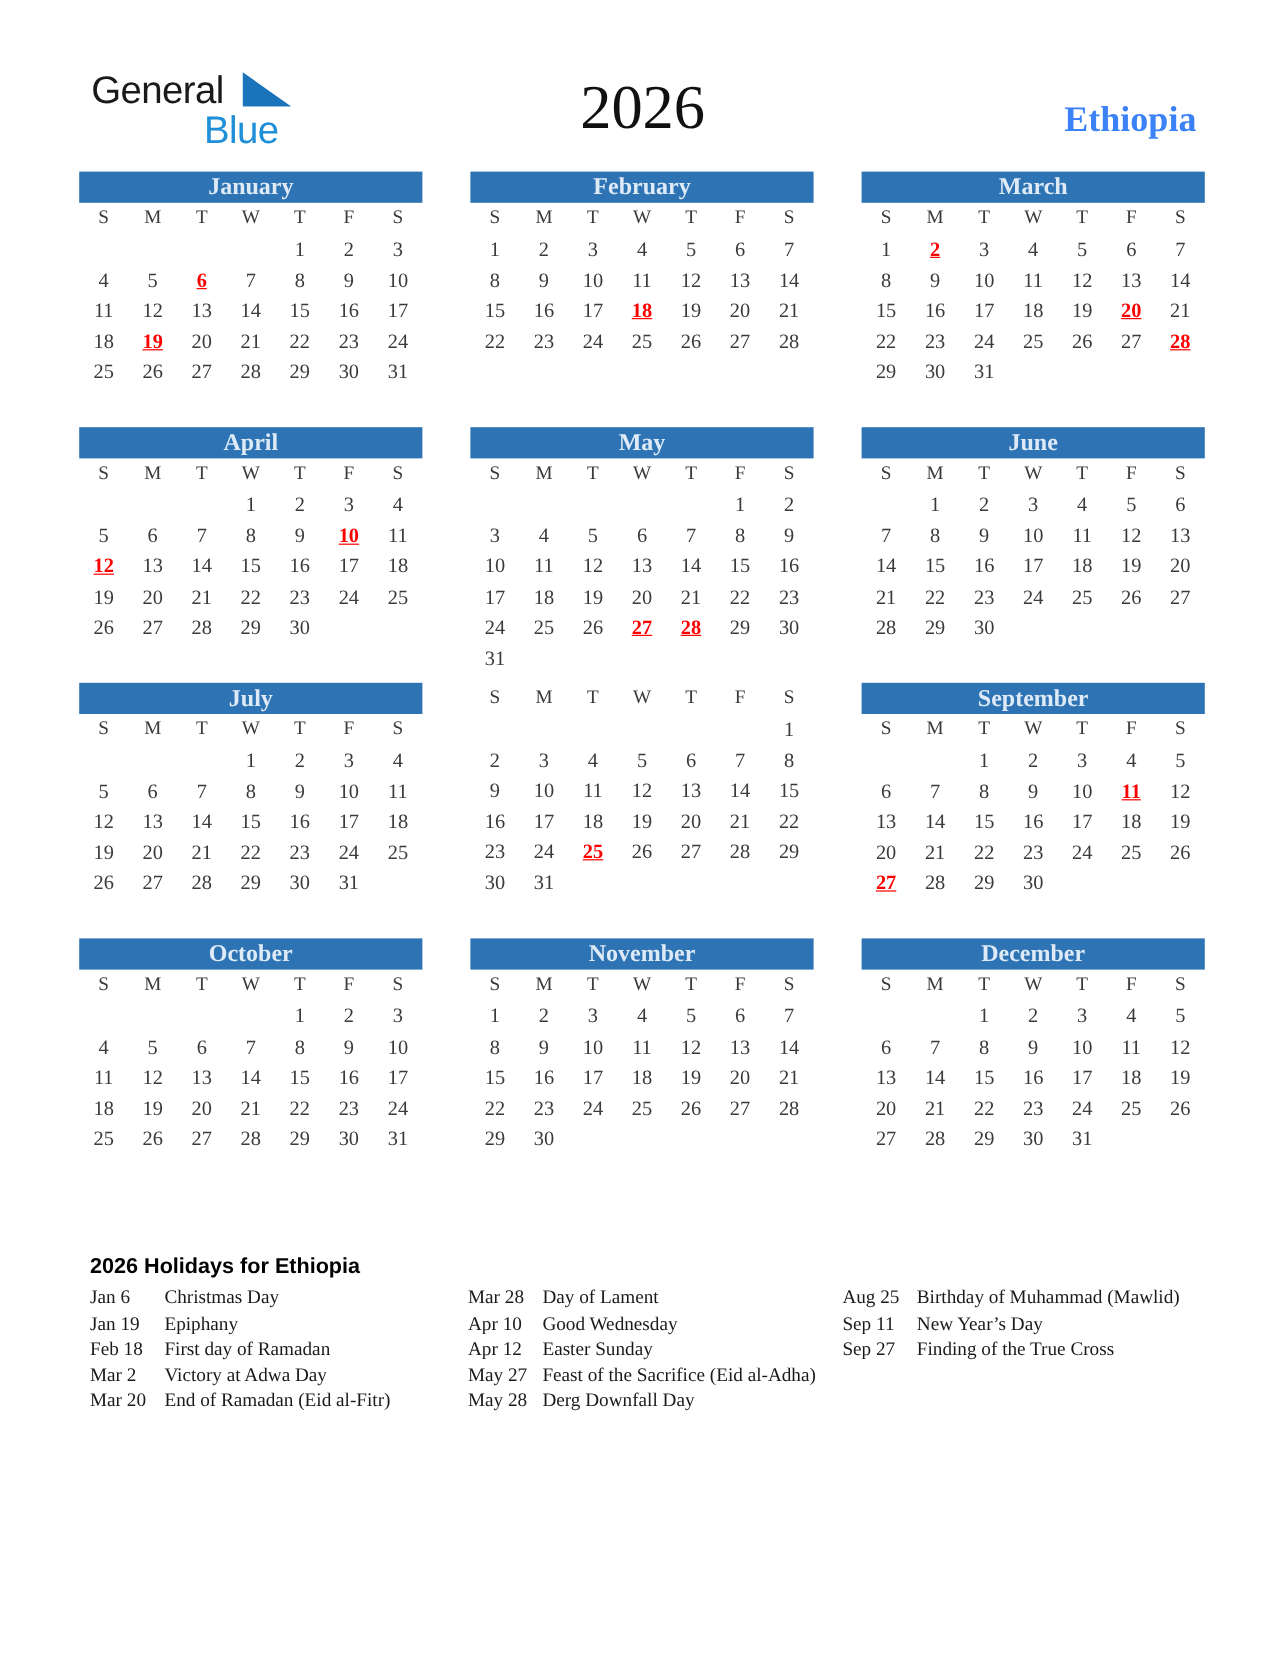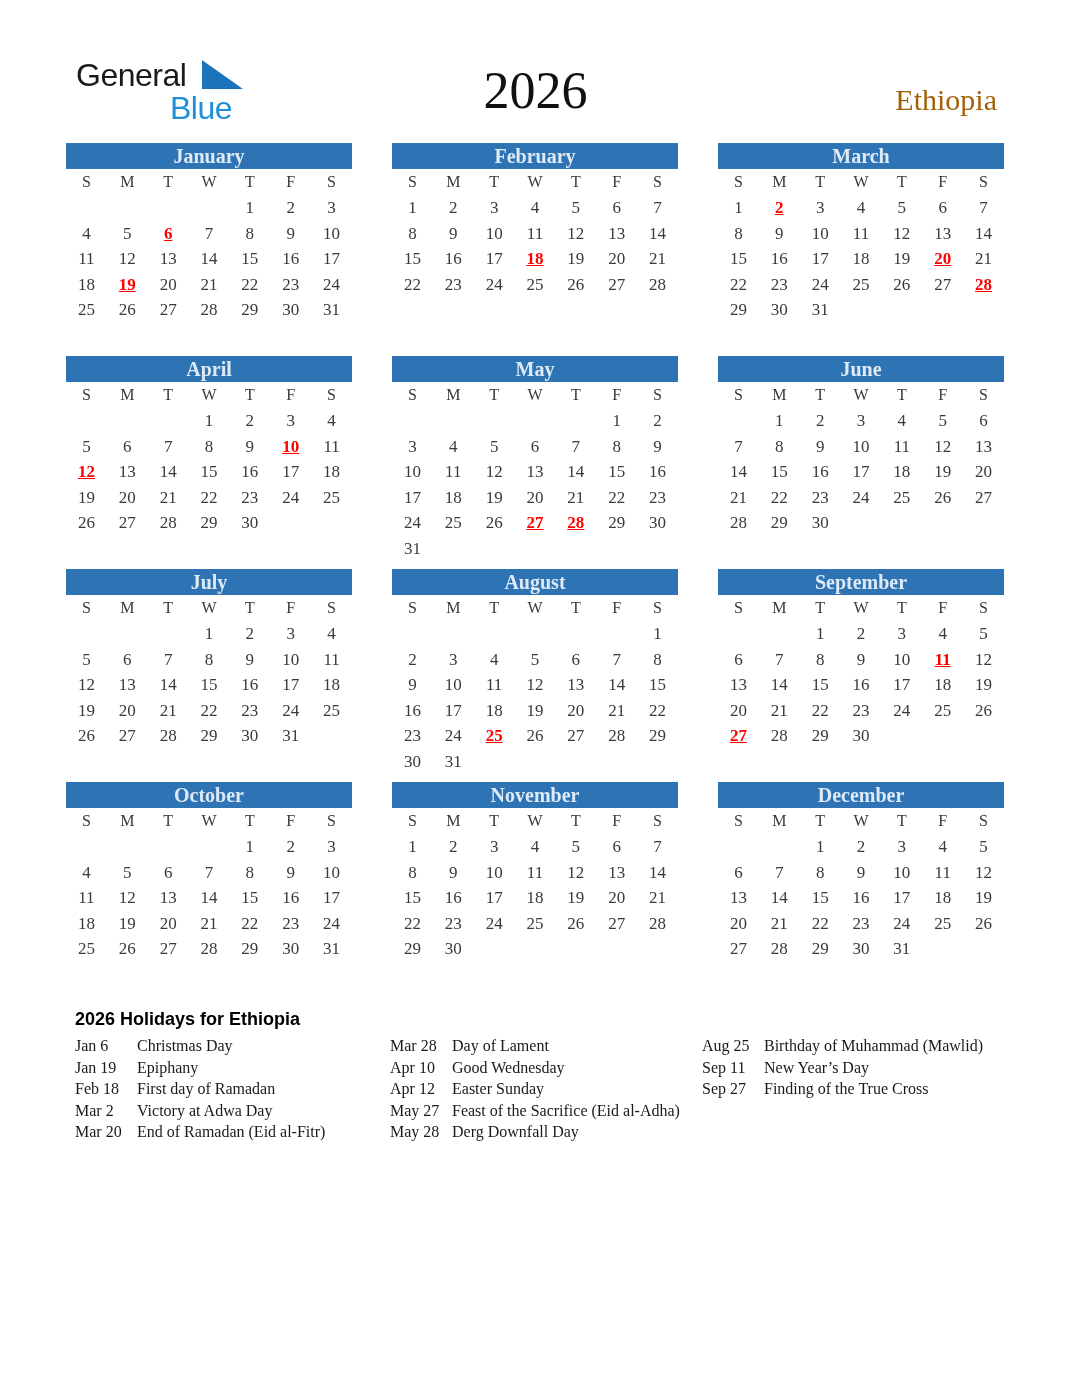--- a/index.html
+++ b/index.html
@@ -33,21 +33,22 @@
   }
   .year-title {
     position: absolute; left: 0; right: 0; top: 64px;
     text-align: center;
     font-size: 52px; line-height: 54px;
     color: #111111;
   }
   .country-title {
     position: absolute; right: 74px; top: 84px;
     font-size: 30px; line-height: 32px;
-    color: #a16207;
+    color: #3b82f6;
+    font-weight: bold;
   }
 
   
   .months-grid {
     position: absolute; left: 66px; top: 143px;
     width: 938px;
     display: grid;
     grid-template-columns: repeat(3, 286px);
     column-gap: 40px;
     row-gap: 8px;
@@ -71,21 +72,21 @@
   .dow { height: 26px; line-height: 26px; font-size: 16px; }
   .date { height: 25.5px; line-height: 25.5px; font-size: 17px; }
   .date.holiday {
     color: var(--holiday-red, #ff0000);
     font-weight: bold;
     text-decoration: underline;
   }
 
   
   .holidays {
-    position: absolute; left: 75px; top: 1008px; width: 930px;
+    position: absolute; left: 75px; top: 1044px; width: 930px;
   }
   .holidays-title {
     margin: 0 0 5px 0;
     font-family: "Liberation Sans", sans-serif;
     font-size: 18px; line-height: 22px;
     font-weight: bold; color: #000000;
   }
   .holiday-cols {
     display: grid;
     grid-template-columns: 315px 312px 303px;
@@ -568,21 +569,20 @@
           <span class="cell date"></span>
           <span class="cell date"></span>
           <span class="cell date"></span>
           <span class="cell date"></span>
           <span class="cell date"></span>
           <span class="cell date"></span>
           <span class="cell date"></span>
         </div>
       </div>
       <div class="month">
-        <div class="month-header">August</div>
         <div class="week">
           <span class="cell dow">S</span>
           <span class="cell dow">M</span>
           <span class="cell dow">T</span>
           <span class="cell dow">W</span>
           <span class="cell dow">T</span>
           <span class="cell dow">F</span>
           <span class="cell dow">S</span>
         </div>
         <div class="week">

